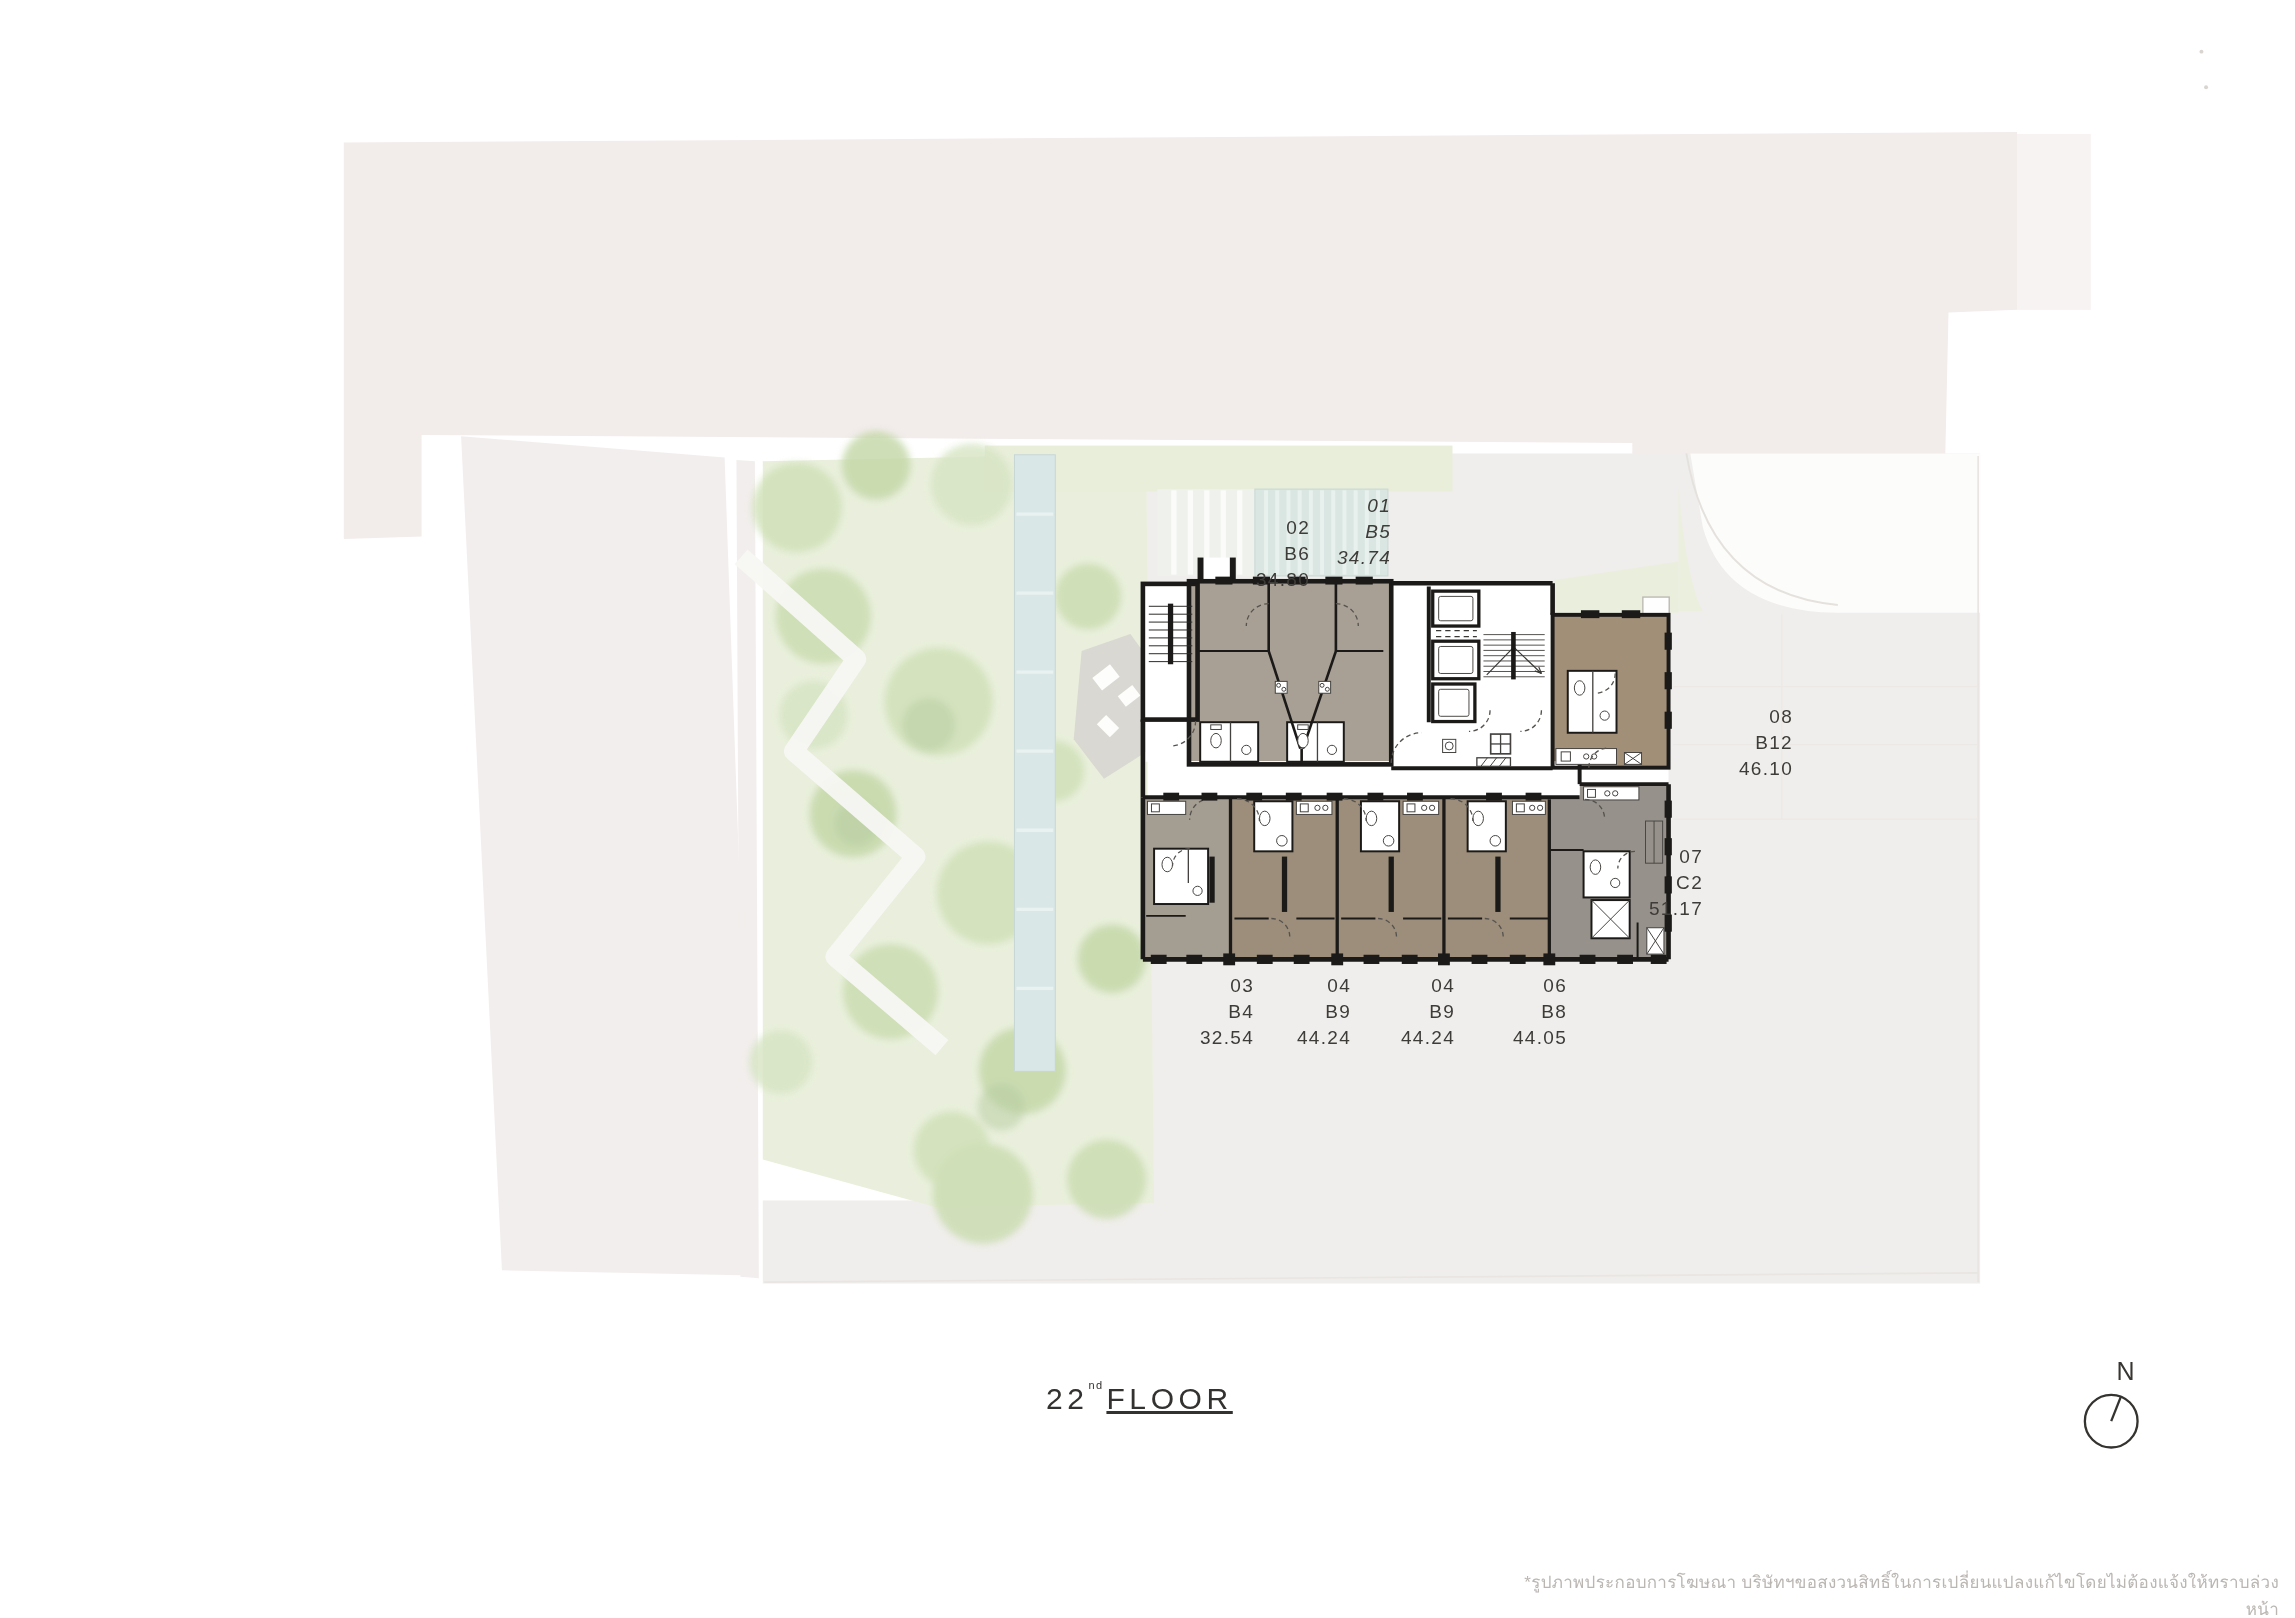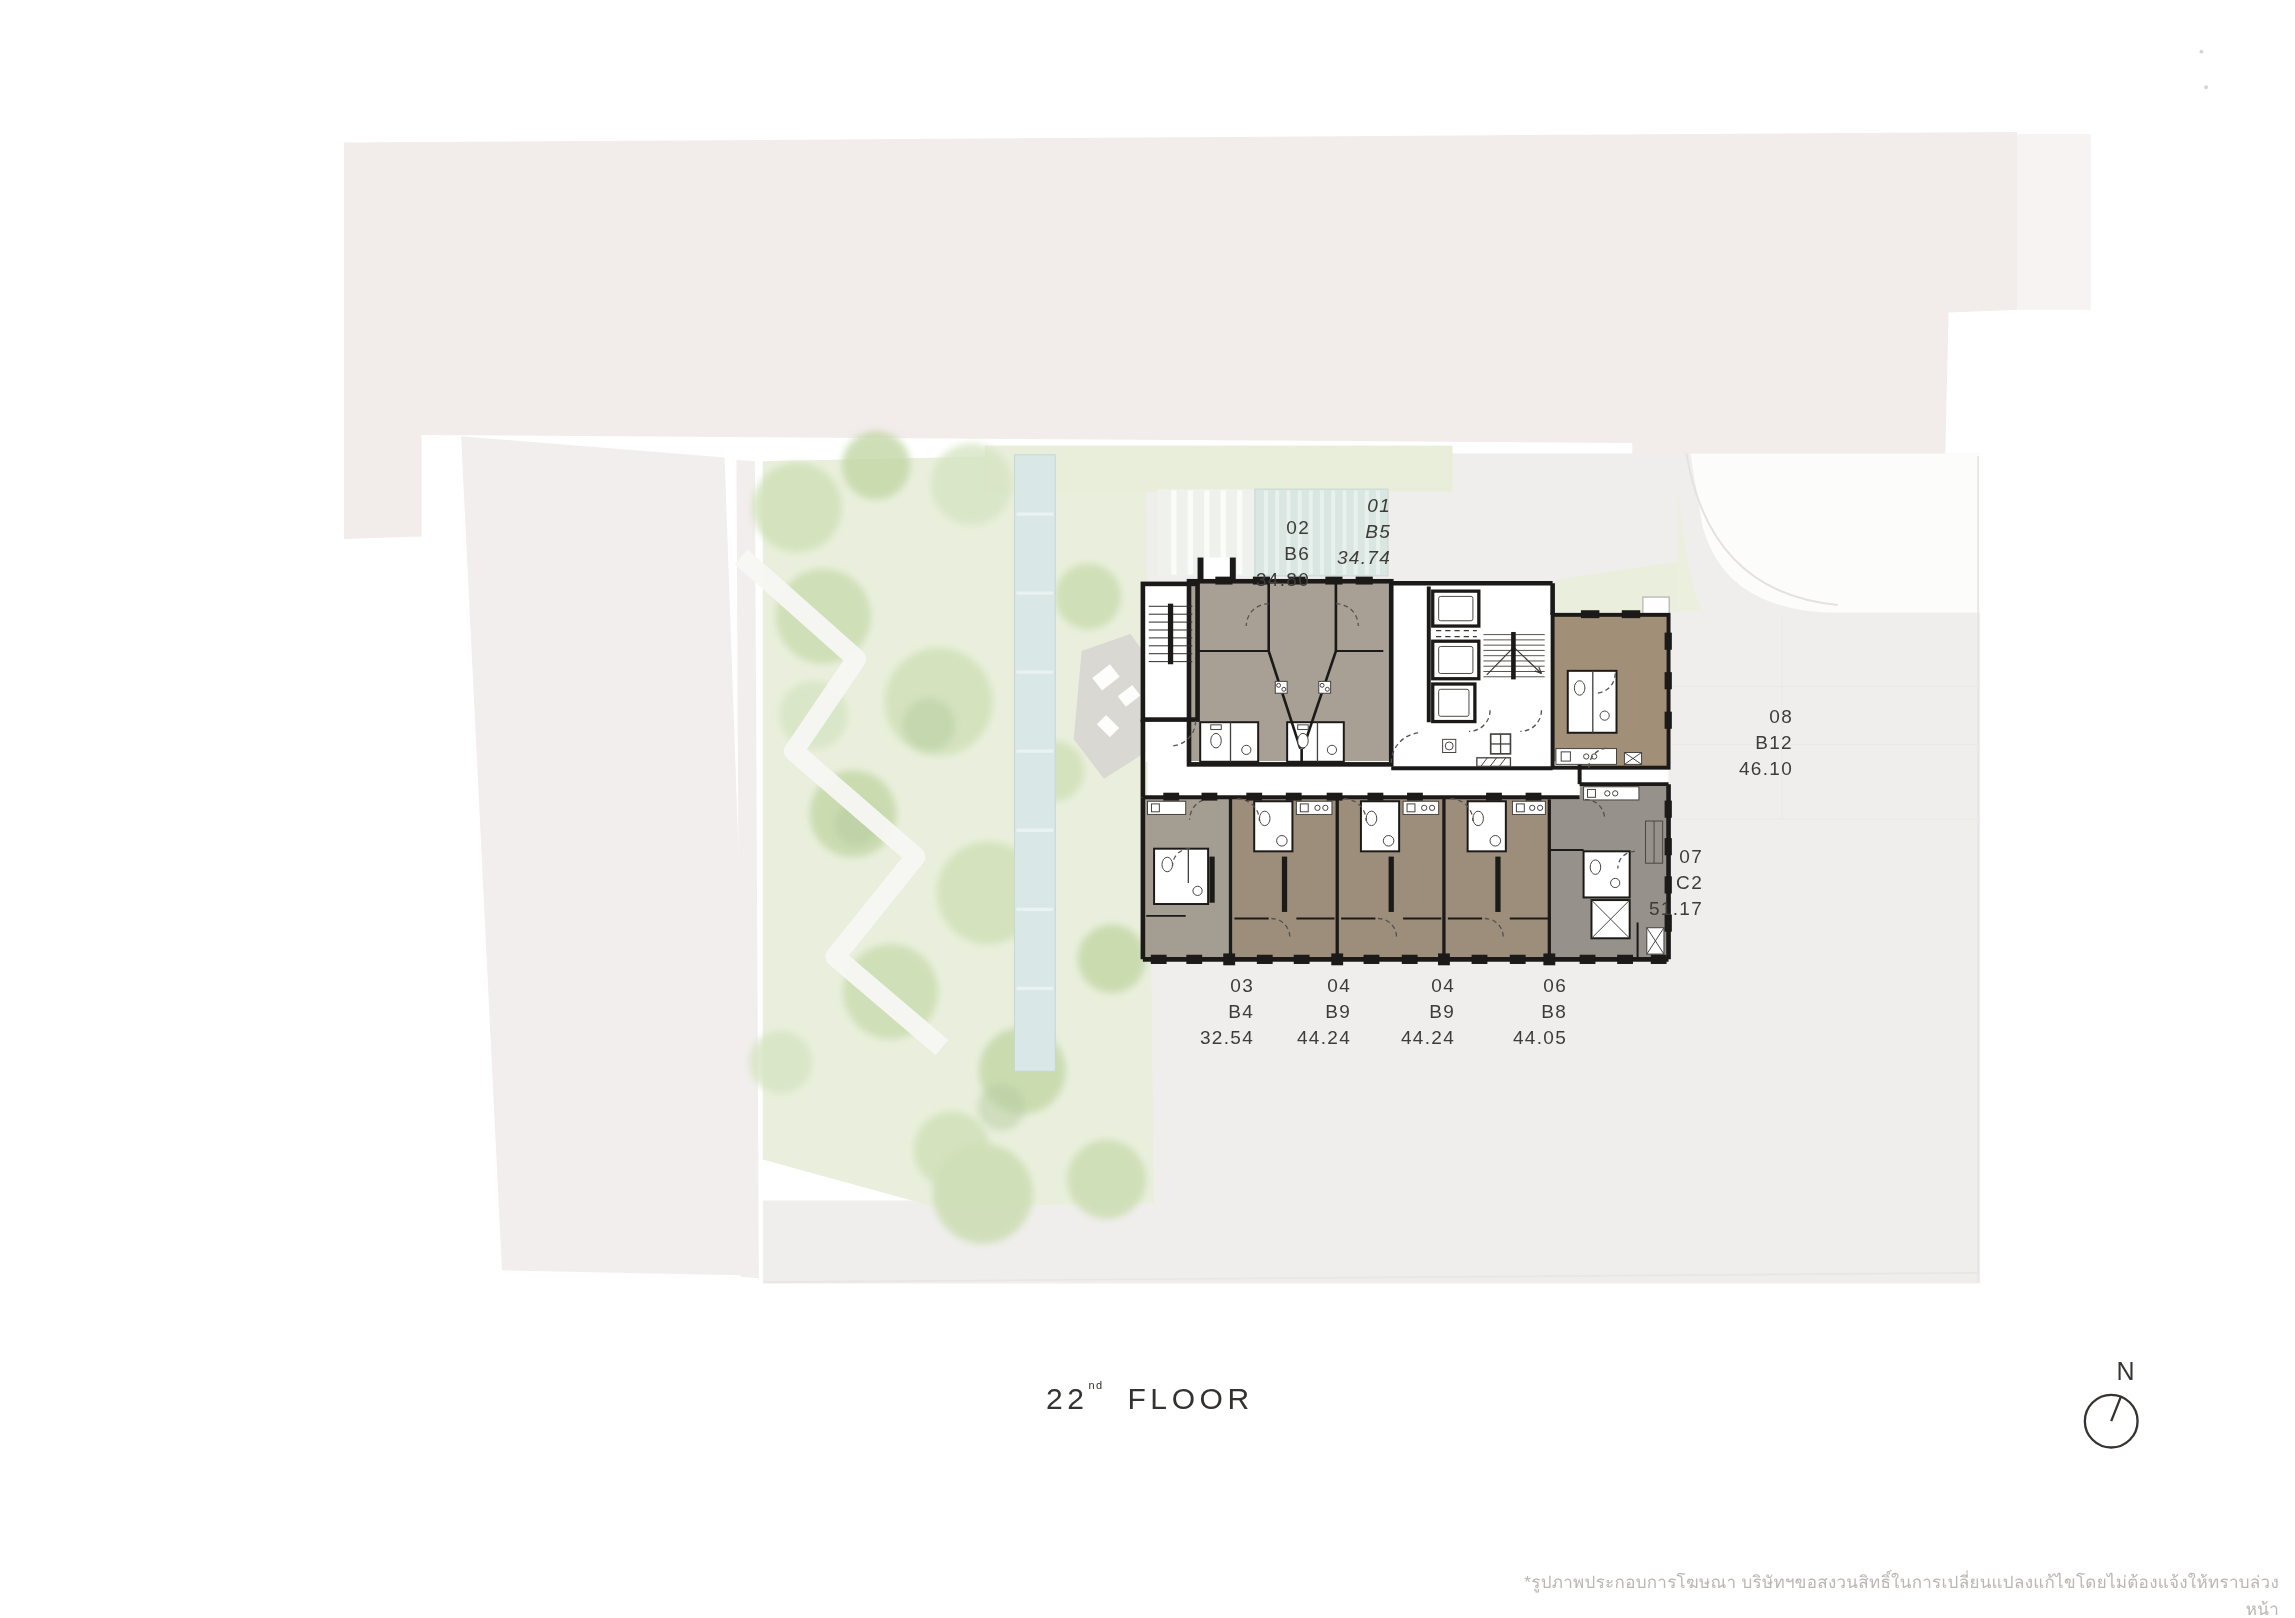--- a/index.html
+++ b/index.html
@@ -4,21 +4,21 @@
 <style>
   html,body{margin:0;padding:0;background:#ffffff;}
   body{width:2295px;height:1619px;position:relative;font-family:"Liberation Sans",sans-serif;}
   .page{position:absolute;left:0;top:0;width:2295px;height:1619px;background:#ffffff;overflow:hidden;}
   svg.plan{position:absolute;left:0;top:0;}
   .unit-label{position:absolute;width:145px;margin-left:-72px;text-align:right;
     color:#3e3c39;font-size:19px;letter-spacing:1.3px;line-height:26px;font-weight:400;}
   .floor-title{position:absolute;left:1046px;top:1382px;color:#343230;font-size:30px;
     letter-spacing:4.6px;white-space:nowrap;}
   .floor-title sup{font-size:11px;letter-spacing:1.3px;position:relative;top:-9.2px;}
-  .floor-title .fw{margin-left:24px;}
+  .floor-title .fw{margin-left:3px;text-decoration:underline;}
   .north-label{position:absolute;left:2106px;top:1357px;width:40px;text-align:center;
     color:#383632;font-size:25px;letter-spacing:0.7px;}
   .disclaimer{position:absolute;left:1515px;top:1540px;width:764px;text-align:right;
     color:#bab6b2;font-size:17px;letter-spacing:0.3px;margin-top:28px;}
 </style>
 </head>
 <body>
 
 <div class="page">
 

